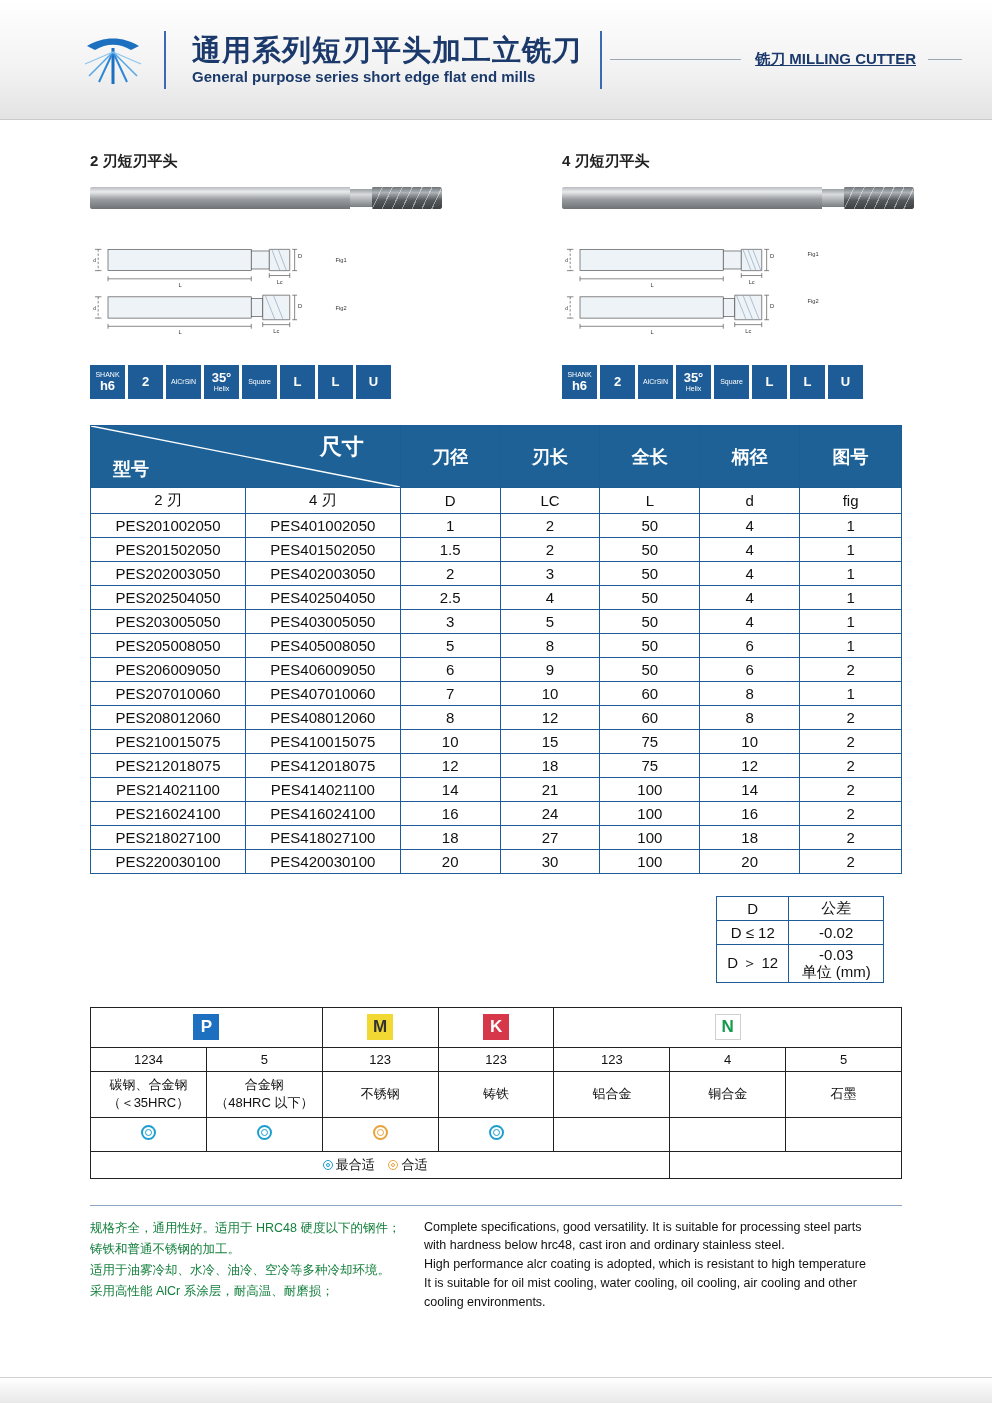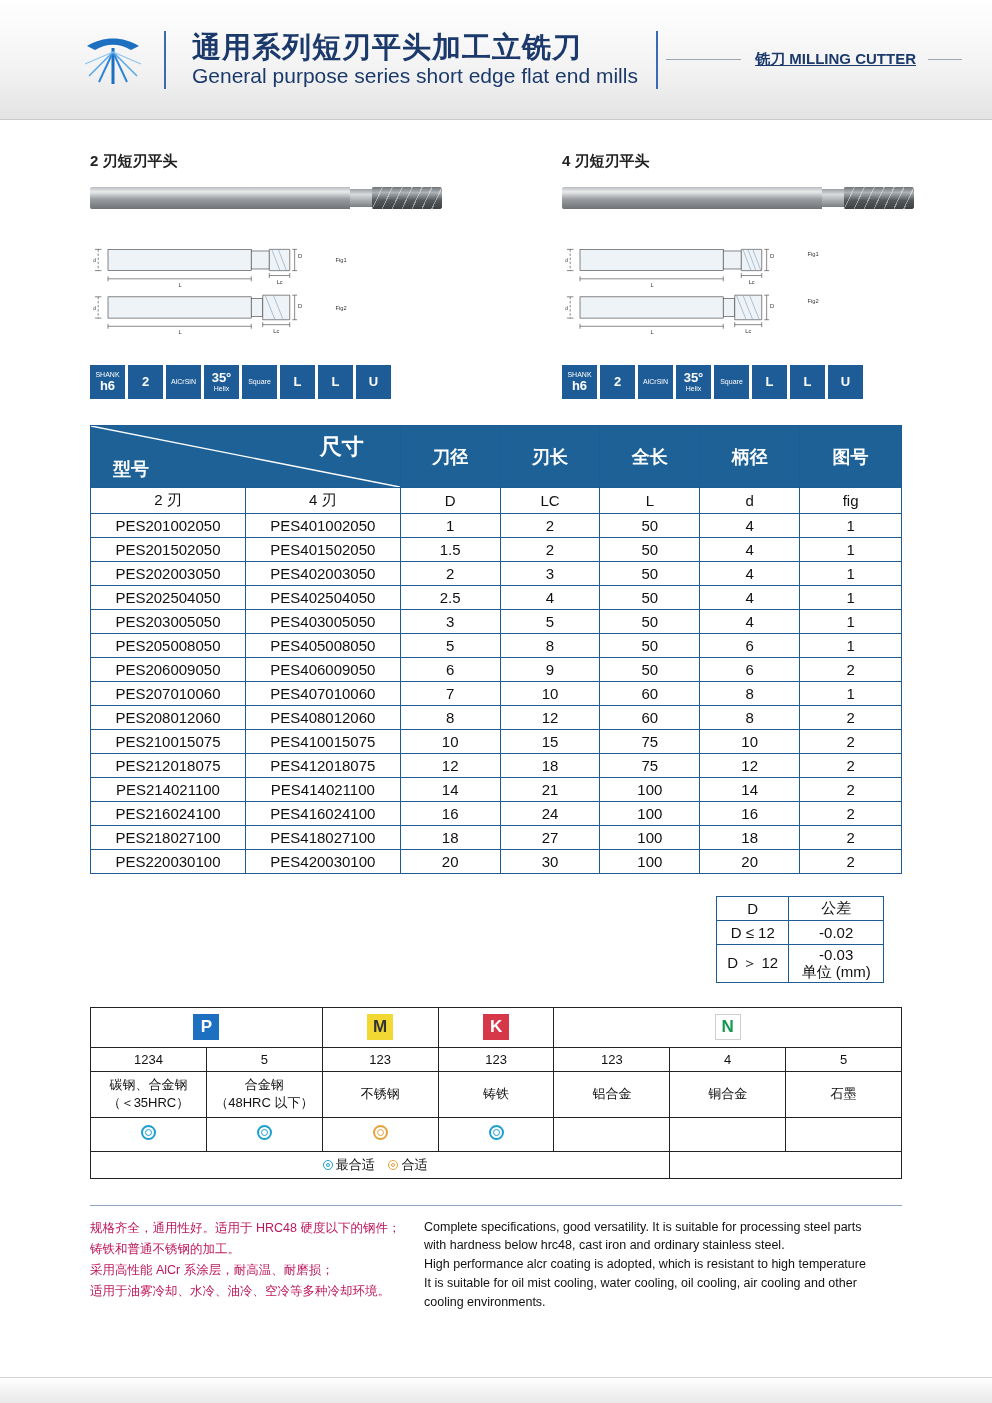--- a/index.html
+++ b/index.html
@@ -29,21 +29,21 @@
   }
   .title-block {
     margin-left: 12px;
     padding-left: 14px;
   }
   .title-cn {
     font-size: 29px; font-weight: bold; color: #1b3a6b; letter-spacing: 1px;
     line-height: 1.15;
   }
   .title-en {
-    font-size: 21px; font-weight: normal; color: #1b3a6b; 
+    font-size: 15px; font-weight: bold; color: #1b3a6b; 
   }
   .vrule {
     width: 2px; height: 58px; background: #3a6bb0; margin-left: 16px;
   }
   .header-right {
     flex: 1; display:flex; align-items:center; justify-content:flex-end;
     padding-right: 30px; position: relative;
   }
   .header-line {
     flex: 1; height: 1px; background: #9aa7b5; margin: 0 14px 0 8px;
@@ -160,21 +160,21 @@
   .ring.orange { border-color:#e8a33d; }
   .ring.orange::after { border-color:#e8a33d; }
   .legend-row td { height: 20px; text-align:left; padding-left:8px; font-size:10px; }
   .legend-item { display:inline-flex; align-items:center; gap:3px; margin-right:10px; }
   .legend-item .ring { width:10px; height:10px; border-width:1.5px; }
 
   
   .foot-wrap { padding: 26px 60px 0 90px; }
   .foot-rule { border-top: 1px solid #8fa7c2; width: 812px; margin-bottom: 12px; }
   .foot-cols { display:flex; }
-  .foot-cn { width: 330px; font-size: 12.5px; line-height: 1.7; color:#be185d; }
+  .foot-cn { width: 330px; font-size: 12.5px; line-height: 1.7; color:#15803d; }
   .foot-en { flex:1; font-size: 12.5px; line-height: 1.5; color:#111; padding-left: 4px; }
 
   .bottom-bar {
     position:absolute; left:0; right:0; bottom:0; height: 26px;
     background: linear-gradient(to bottom,#ffffff,#e8e8e8);
     border-top:1px solid #d2d2d2;
   }
 </style>
 </head>
 <body>
@@ -614,22 +614,22 @@
   </tbody>
     </table>
 </div>
 
 <div class="foot-wrap">
   <div class="foot-rule"></div>
   <div class="foot-cols">
     <div class="foot-cn">
       <div>规格齐全，通用性好。适用于 HRC48 硬度以下的钢件；</div>
       <div>铸铁和普通不锈钢的加工。</div>
+      <div>适用于油雾冷却、水冷、油冷、空冷等多种冷却环境。</div>
       <div>采用高性能 AlCr 系涂层，耐高温、耐磨损；</div>
-      <div>适用于油雾冷却、水冷、油冷、空冷等多种冷却环境。</div>
     </div>
     <div class="foot-en">
       <div>Complete specifications, good versatility. It is suitable for processing steel parts</div>
       <div>  with hardness below hrc48, cast iron and ordinary stainless steel.</div>
       <div>High performance alcr coating is adopted, which is resistant to high temperature</div>
       <div>It is suitable for oil mist cooling, water cooling, oil cooling, air cooling and other</div>
       <div>cooling environments.</div>
     </div>
   </div>
 </div>

